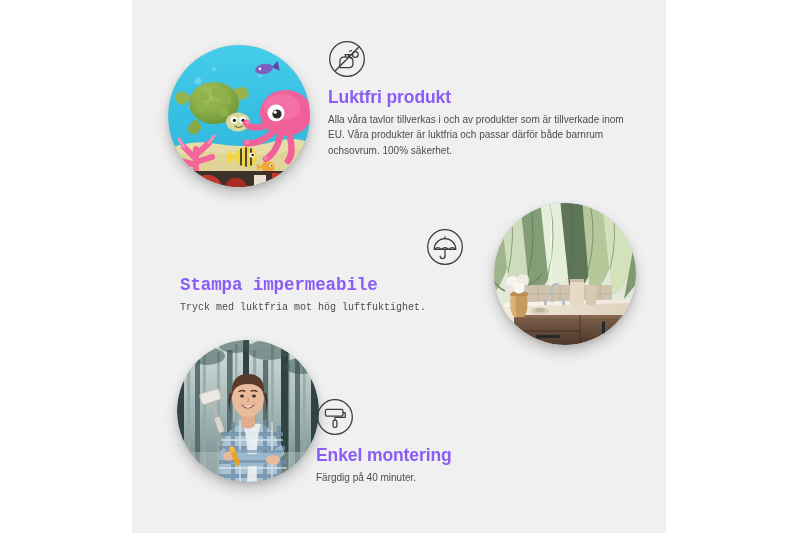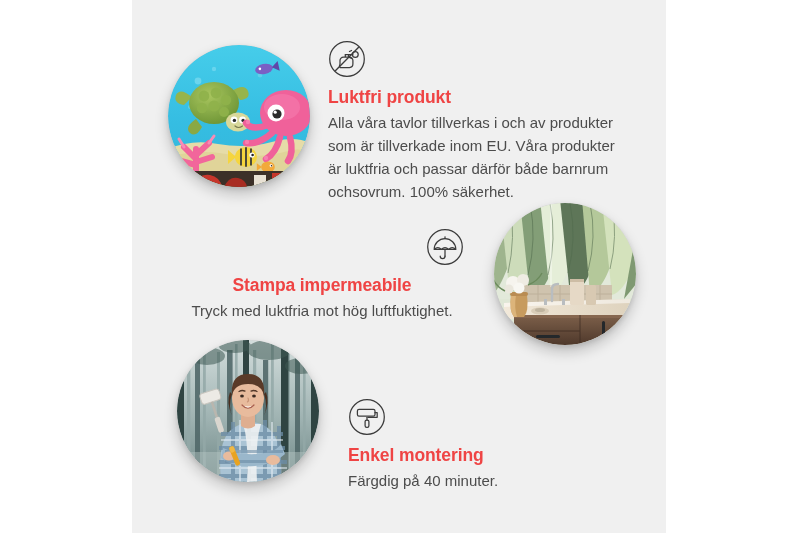--- a/index.html
+++ b/index.html
@@ -47,34 +47,34 @@
     background: #cfcfcf;
   }
   .photo svg { display: block; width: 100%; height: 100%; }
 
   
   .txt { position: absolute; }
   .txt h2 {
     margin: 0 0 5px 0;
     font-size: 17.5px;
     font-weight: bold;
-    color: #ef4444;
+    color: #8b5cf6;
     letter-spacing: -0.1px;
     line-height: 1.15;
   }
   .txt p {
     margin: 0;
-    font-size: 15px;
+    font-size: 10px;
     font-weight: normal;
     color: #4c4c4c;
     line-height: 1.52;
   }
 
   .align-left  { text-align: left; }
-  .align-right { text-align: center; }
+  .align-right { text-align: left; font-family: Liberation Mono, monospace; }
 
   
   .icon-badge {
     width: 38px;
     height: 38px;
     margin-bottom: 9px;
     display: block;
   }
   .icon-badge svg { display: block; width: 38px; height: 38px; }
   .ib-right { margin-left: auto; }
@@ -465,21 +465,21 @@
             <path d="M74 51.1 q3 -1.4 6 0.4"></path>
           </g>
           <path d="M71 58 q1.4 3 -0.6 4" stroke="#c99578" stroke-width="1.1" fill="none" stroke-linecap="round"></path>
 
           <path d="M65 65 q6 6 12 0 q-6 3 -12 0 z" fill="#ffffff"></path>
           <path d="M65 65 q6 6.5 12 0" stroke="#a9604f" stroke-width="1.2" fill="none" stroke-linecap="round"></path>
         </g>
       </svg>
     </div>
 
-    <div class="txt align-left" style="left:348px; top:398px; width:280px;">
+    <div class="txt align-left" style="left:316px; top:398px; width:280px;">
       <span class="icon-badge">
         <svg viewBox="0 0 38 38" xmlns="http://www.w3.org/2000/svg" aria-hidden="true">
           <circle cx="19" cy="19" r="17.3" fill="none" stroke="#3c3c3c" stroke-width="1.25"></circle>
 
           <rect x="9.4" y="11.4" width="17.6" height="6.6" rx="1.6" fill="none" stroke="#3c3c3c" stroke-width="1.25"></rect>
 
           <path d="M27 14.7 h2.2 v4.6 h-9.1" fill="none" stroke="#3c3c3c" stroke-width="1.25" stroke-linejoin="round" stroke-linecap="round"></path>
 
           <path d="M19 19.3 V22" fill="none" stroke="#3c3c3c" stroke-width="1.25" stroke-linecap="round"></path>
 

